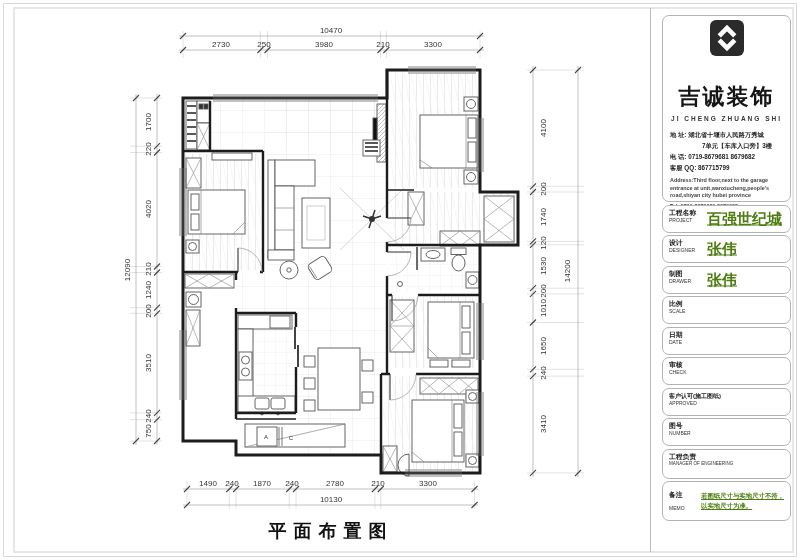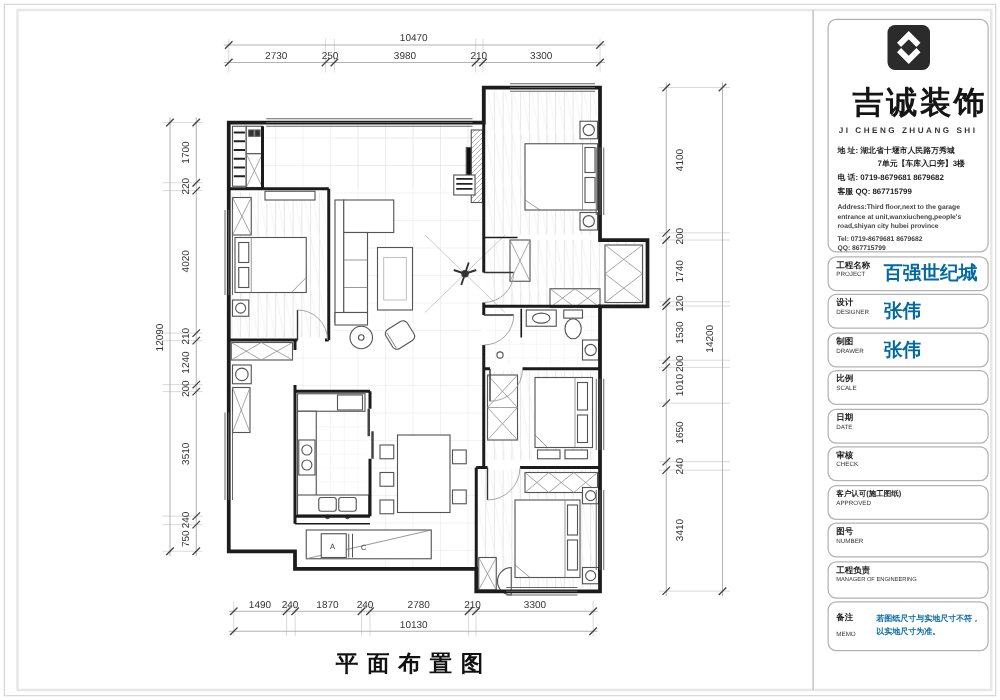--- a/index.html
+++ b/index.html
@@ -6,30 +6,30 @@
   body{width:800px;height:560px;position:relative;overflow:hidden;
        font-family:"Liberation Sans","DejaVu Sans",sans-serif;color:#222;}
   .frame-outer{position:absolute;inset:3px;border:1px solid #d8d8d8;pointer-events:none;}
   .frame-inner{position:absolute;left:13px;top:7px;right:6px;bottom:7px;border:2px solid #e7e7e7;pointer-events:none;}
   .divider{position:absolute;left:650px;top:8px;bottom:8px;width:0;border-left:1px solid #b9b9b9;}
   #plan-svg{position:absolute;left:0;top:0;}
   
   .tcol{position:absolute;left:662px;top:15px;width:129px;display:flex;flex-direction:column;gap:2.5px;}
   .tbox{border:1px solid #b3b3b3;border-radius:7px;background:#fff;box-sizing:border-box;}
   .logo-box{height:187px;text-align:center;padding-top:4px;}
-  .cname{font-size:25px;font-weight:bold;letter-spacing:2px;margin-top:4px;color:#151515;text-align:right;}
+  .cname{font-size:22px;font-weight:bold;letter-spacing:2px;margin-top:22px;color:#151515;}
   .cname-en{font-size:6.5px;font-weight:bold;letter-spacing:2px;margin-top:3px;color:#333;}
   .addr{margin-top:7px;text-align:left;padding:0 7px;}
   .addr .cnl{font-size:6.3px;font-weight:bold;line-height:11px;color:#222;white-space:nowrap;}
   .addr .enl{font-size:5.4px;font-weight:bold;line-height:7.5px;color:#444;white-space:nowrap;}
   .trow{position:relative;height:28px;padding:3px 6px;}
   .trow .cn{font-size:6.8px;font-weight:bold;color:#222;line-height:8px;}
   .trow .en{font-size:5px;color:#333;line-height:6px;white-space:nowrap;}
   .trow .val{position:absolute;left:44px;top:50%;transform:translateY(-50%);
-             font-size:15px;font-weight:bold;color:#0369a1;white-space:nowrap;}
+             font-size:15px;font-weight:bold;color:#4d7c0f;white-space:nowrap;text-decoration:underline;}
   .trow.manager{height:30px;}
   .trow.memo{height:40px;}
   .trow.memo .val{left:38px;font-size:6.4px;font-weight:bold;line-height:10px;}
 </style>
 </head>
 <body>
 
 <div class="frame-outer"></div>
 <div class="frame-inner"></div>
 <div class="divider"></div>

